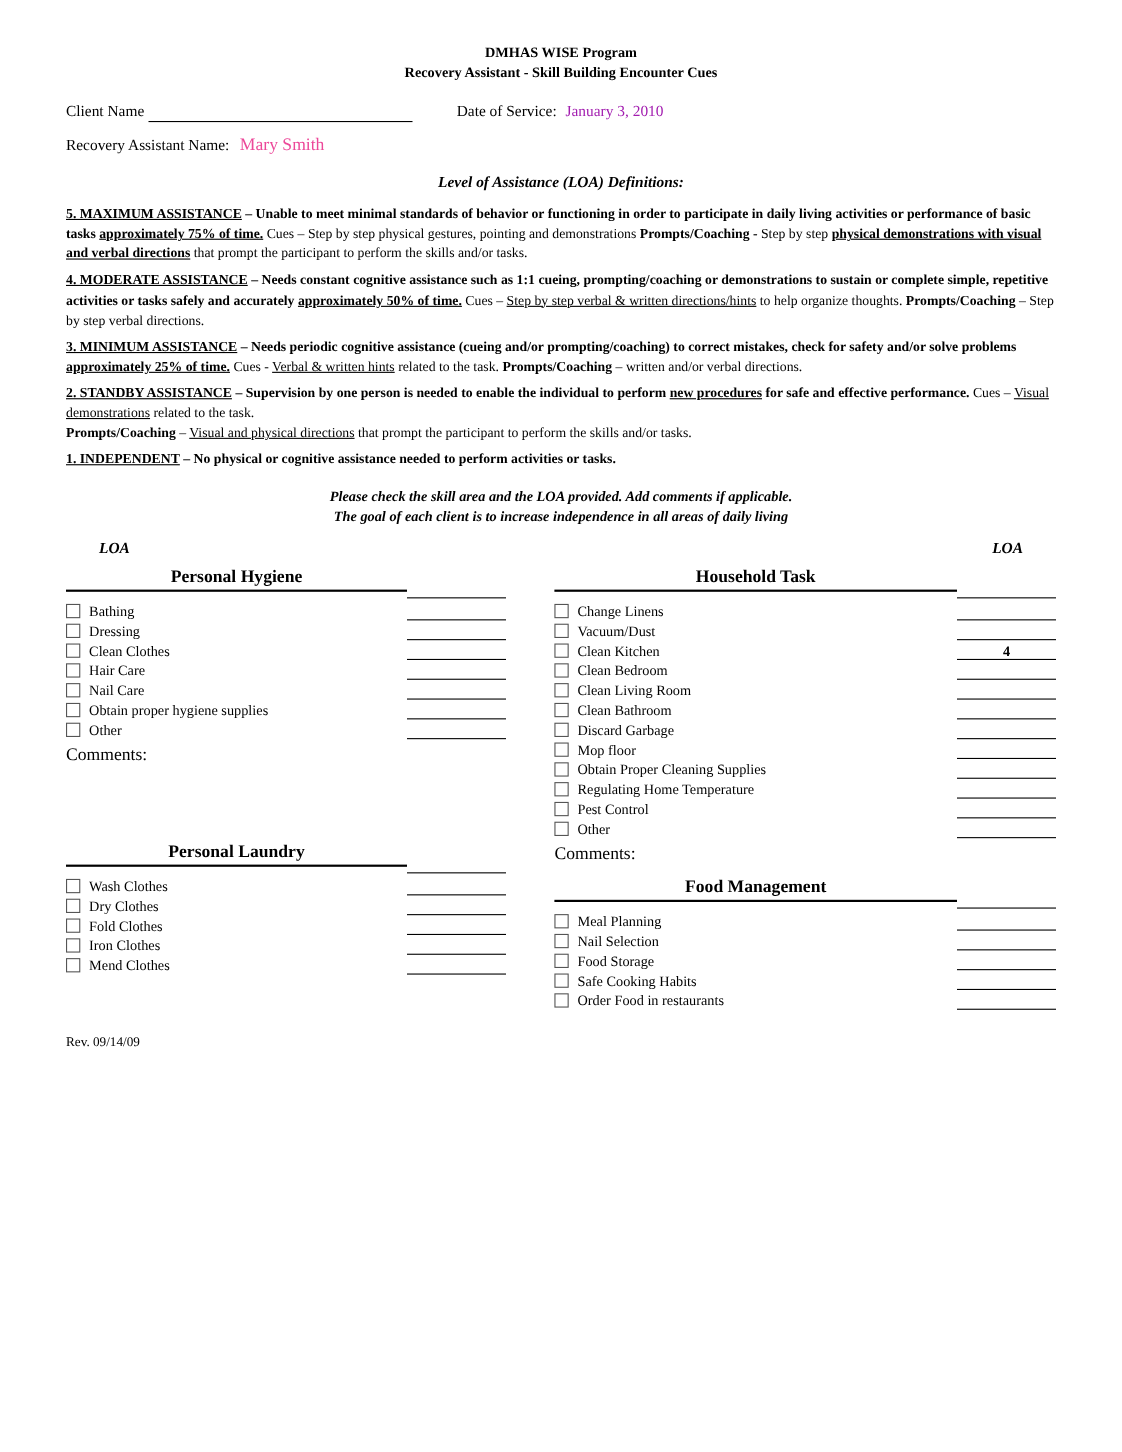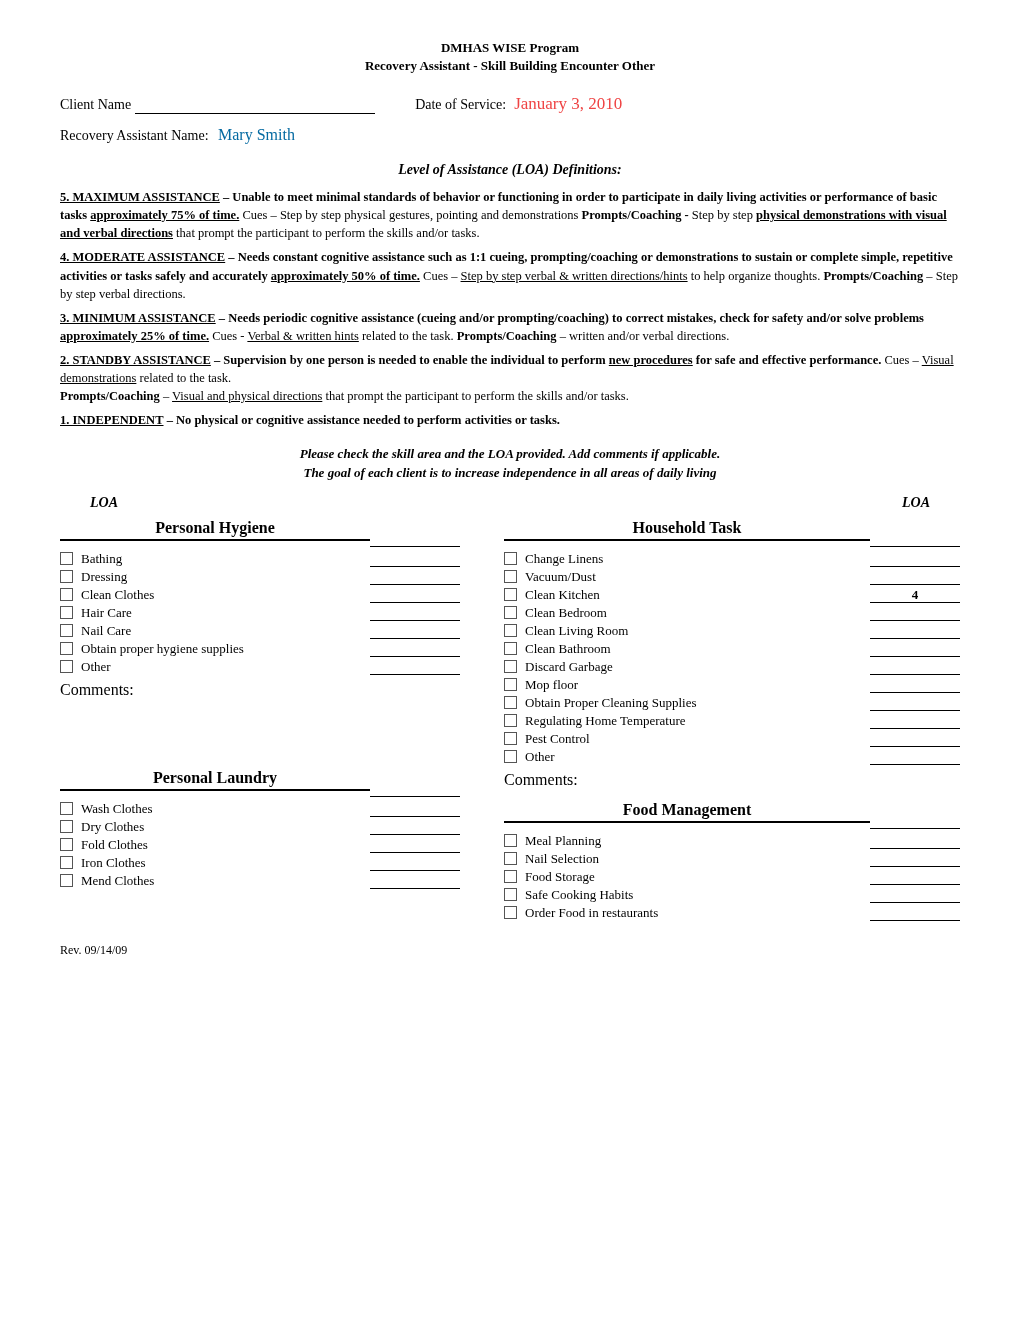--- a/index.html
+++ b/index.html
@@ -20,30 +20,30 @@
       margin-top: 20px;
       font-size: 14px;
     }
     .underline-field {
       border-bottom: 1px solid #000;
       min-width: 220px;
       display: inline-block;
       margin-left: 4px;
     }
     .date-value {
-      color: #ef4444;
-      font-size: 17px;
+      color: #a21caf;
+      font-size: 14px;
       margin-left: 8px;
     }
     .assistant-line {
       margin-top: 12px;
       font-size: 14px;
     }
     .assistant-name {
-      color: #0369a1;
+      color: #ec4899;
       font-size: 16px;
       margin-left: 6px;
       font-family: Georgia, serif;
     }
     .loa-title {
       text-align: center;
       font-size: 14px;
       font-weight: bold;
       font-style: italic;
       margin-top: 18px;
@@ -145,21 +145,21 @@
     .rev-line {
       margin-top: 20px;
       font-size: 12px;
     }
   </style>
 </head>
 <body>
 
 <div class="center">
   <div class="header-title bold">DMHAS WISE Program</div>
-  <div class="header-title bold">Recovery Assistant - Skill Building Encounter Other</div>
+  <div class="header-title bold">Recovery Assistant - Skill Building Encounter Cues</div>
 </div>
 
 <div class="client-line">
   <span>Client Name</span>
   <span class="underline-field" style="width:240px;">&nbsp;</span>
   <span style="margin-left:40px;">Date of Service:</span>
   <span class="date-value">January 3, 2010</span>
 </div>
 
 <div class="assistant-line">

